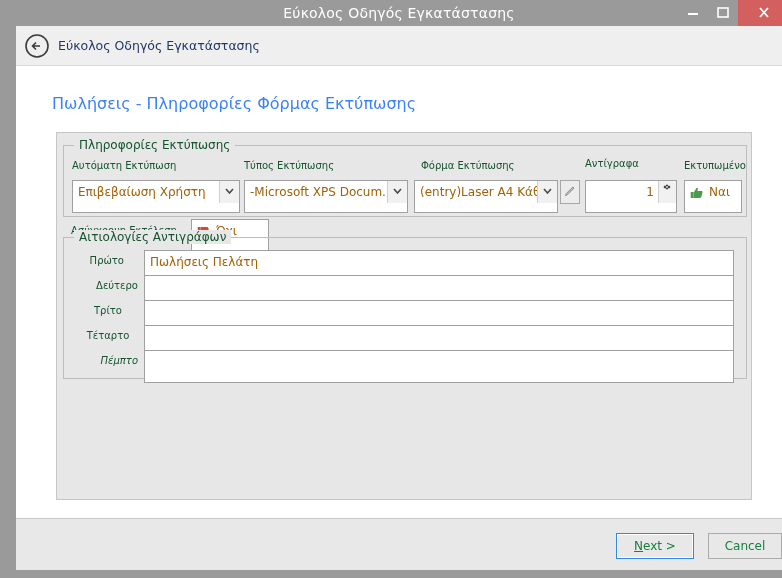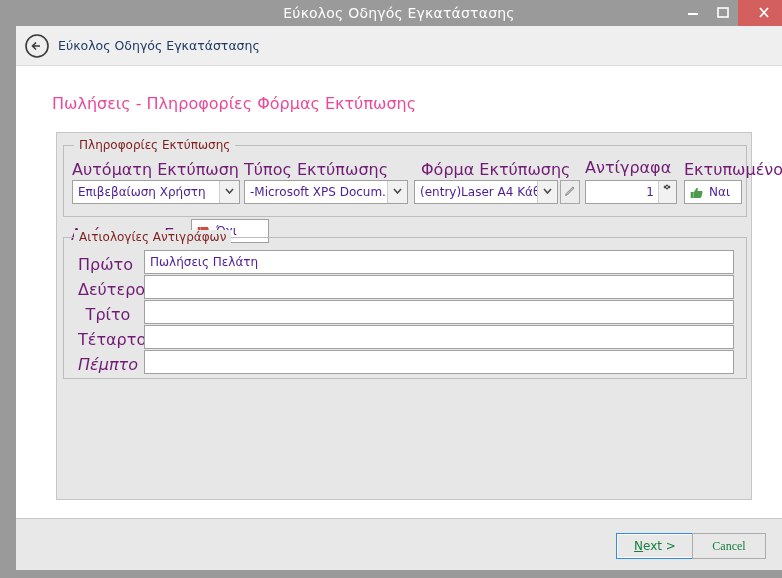--- a/index.html
+++ b/index.html
@@ -89,21 +89,21 @@
     position: absolute;
     left: 8px; top: 66px;
     width: 766px; height: 452px;
     background: #ffffff;
     box-sizing: border-box;
   }
   .page-title {
     position: absolute;
     left: 36px; top: 28px;
     font-size: 16px;
-    color: #ec4899;
+    color: #3b82f6;
     white-space: nowrap;
   }
 
   
   .outer-panel {
     position: absolute;
     left: 40px; top: 66px;
     width: 696px; height: 368px;
     background: #e7e7e7;
     border: 1px solid #c6c6c6;
@@ -115,41 +115,41 @@
     position: absolute;
     border: 1px solid #bdbdbd;
     box-sizing: border-box;
   }
   .groupbox-legend {
     position: absolute;
     top: -8px; left: 10px;
     background: #e7e7e7;
     padding: 0 5px;
     font-size: 12px;
-    color: #7f1d1d;
+    color: #14532d;
     white-space: nowrap;
   }
   #gb-print { left: 6px; top: 12px; width: 684px; height: 72px; }
   #gb-reasons { left: 6px; top: 104px; width: 684px; height: 142px; padding-left: 16px; }
 
   
   .fld-label {
     position: absolute;
-    font-size: 16px;
-    color: #701a75;
+    font-size: 10px;
+    color: #14532d;
     white-space: nowrap;
   }
   .combo, .textbox, .spin, .flagbox {
     position: absolute;
     background: #ffffff;
     border: 1px solid #a0a0a0;
     box-sizing: border-box;
-    height: 24px;
+    height: 33px;
     font-size: 12px;
-    color: #4c1d95;
+    color: #a16207;
     line-height: 22px;
     overflow: hidden;
     white-space: nowrap;
   }
   .combo .ctext, .textbox .ctext, .flagbox .ctext {
     position: absolute;
     left: 5px; top: 0;
     line-height: 22px;
   }
   .combo .arrow {
@@ -217,21 +217,21 @@
     line-height: 24px;
     cursor: pointer;
   }
   #btn-next {
     right: 88px;
     width: 78px;
     border: 1px solid #2e8ae6;
     outline: 1px solid #ffffff;
     outline-offset: -2px;
   }
-  #btn-cancel { right: 16px; width: 74px; font-family: Liberation Serif, serif; }
+  #btn-cancel { right: 0; width: 74px; }
   .accel { text-decoration: underline; }
 </style>
 </head>
 <body>
 
 <div class="window">
 
   <div class="titlebar">
     <div class="titlebar-text">Εύκολος Οδηγός Εγκατάστασης</div>
 
@@ -345,36 +345,36 @@
             <path d="M4,8 L6.5,12 C7.6,12.4 8.2,11.7 7.9,10.7 L7.4,9 L11.5,9 C12.3,9 12.7,8.4 12.5,7.7 L11.4,3.2 C11.25,2.5 10.8,2 10,2 L4,2 Z" fill="#cc4d3d"></path>
             <rect x="0.7" y="2" width="3" height="6" fill="#cc4d3d"></rect>
           </svg>
         </span>
         <span class="flaglabel">Όχι</span>
       </div>
 
       <div class="groupbox" id="gb-reasons">
         <div class="groupbox-legend">Αιτιολογίες Αντιγράφων</div>
 
-        <div class="fld-label" style="left:14px; top:17px; width:60px; ">Πρώτο</div>
+        <div class="fld-label" style="left:0; top:17px; width:60px; text-align:right;">Πρώτο</div>
         <div class="textbox" style="left:80px; top:12px; width:590px;">
           <span class="ctext">Πωλήσεις Πελάτη</span>
         </div>
 
         <div class="fld-label" style="left:14px; top:42px; width:60px; text-align:right;">Δεύτερο</div>
         <div class="textbox" style="left:80px; top:37px; width:590px;">
           <span class="ctext"></span>
         </div>
 
         <div class="fld-label" style="left:14px; top:67px; width:60px; text-align:center;">Τρίτο</div>
         <div class="textbox" style="left:80px; top:62px; width:590px;">
           <span class="ctext"></span>
         </div>
 
-        <div class="fld-label" style="left:14px; top:92px; width:60px; text-align:right;">Τέταρτο</div>
+        <div class="fld-label" style="left:14px; top:92px; width:60px; text-align:center;">Τέταρτο</div>
         <div class="textbox" style="left:80px; top:87px; width:590px;">
           <span class="ctext"></span>
         </div>
 
         <div class="fld-label" style="left:14px; top:117px; width:60px; text-align:right;font-style:italic;">Πέμπτο</div>
         <div class="textbox" style="left:80px; top:112px; width:590px;">
           <span class="ctext"></span>
         </div>
       </div>
 

